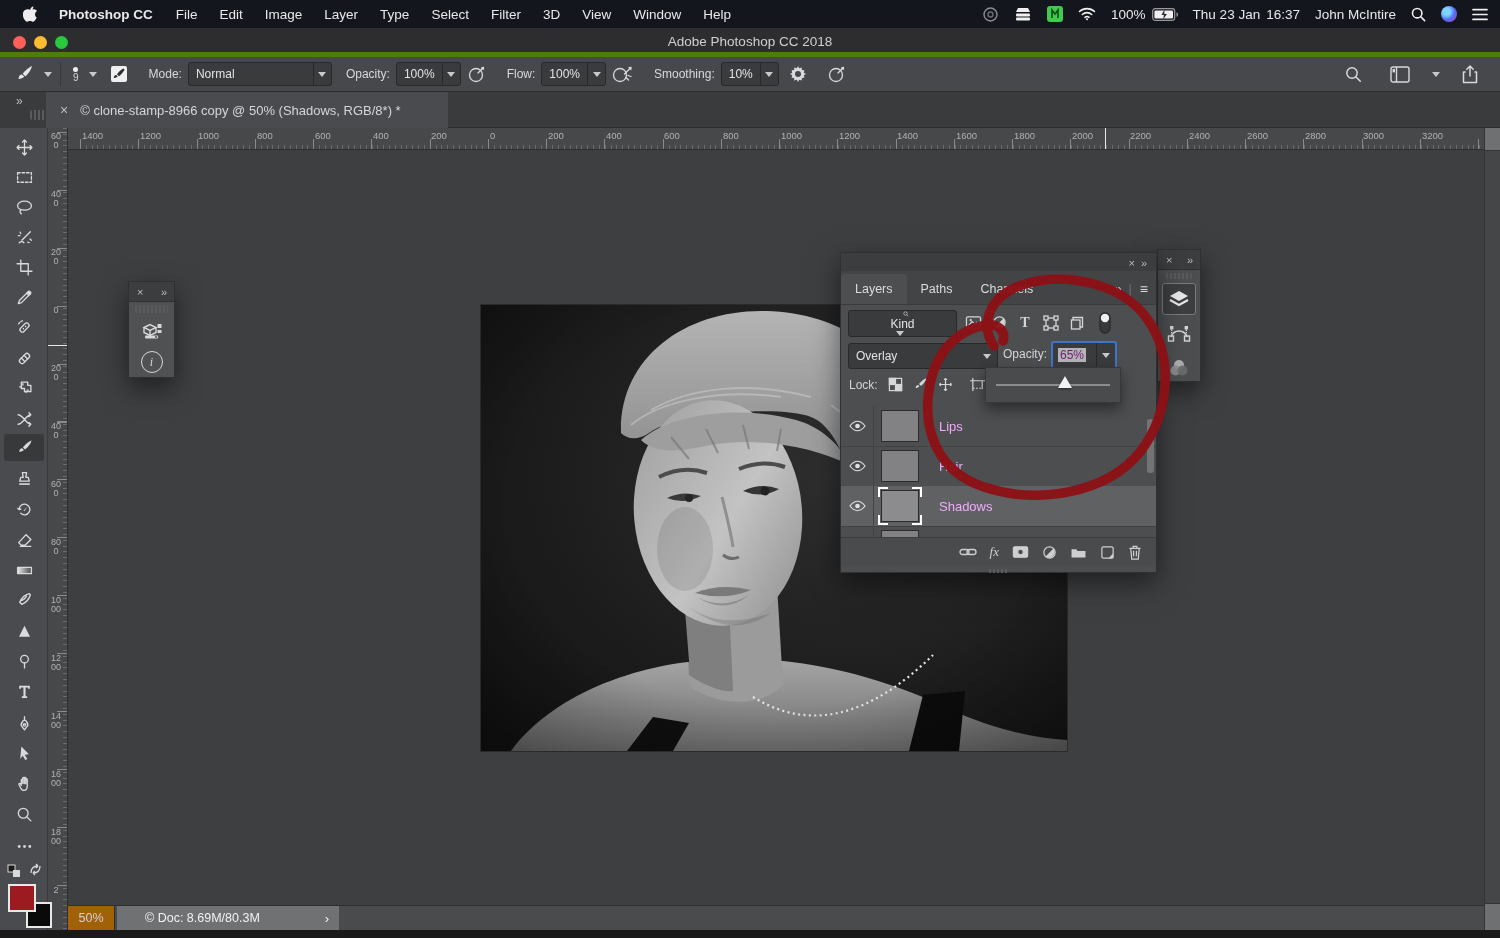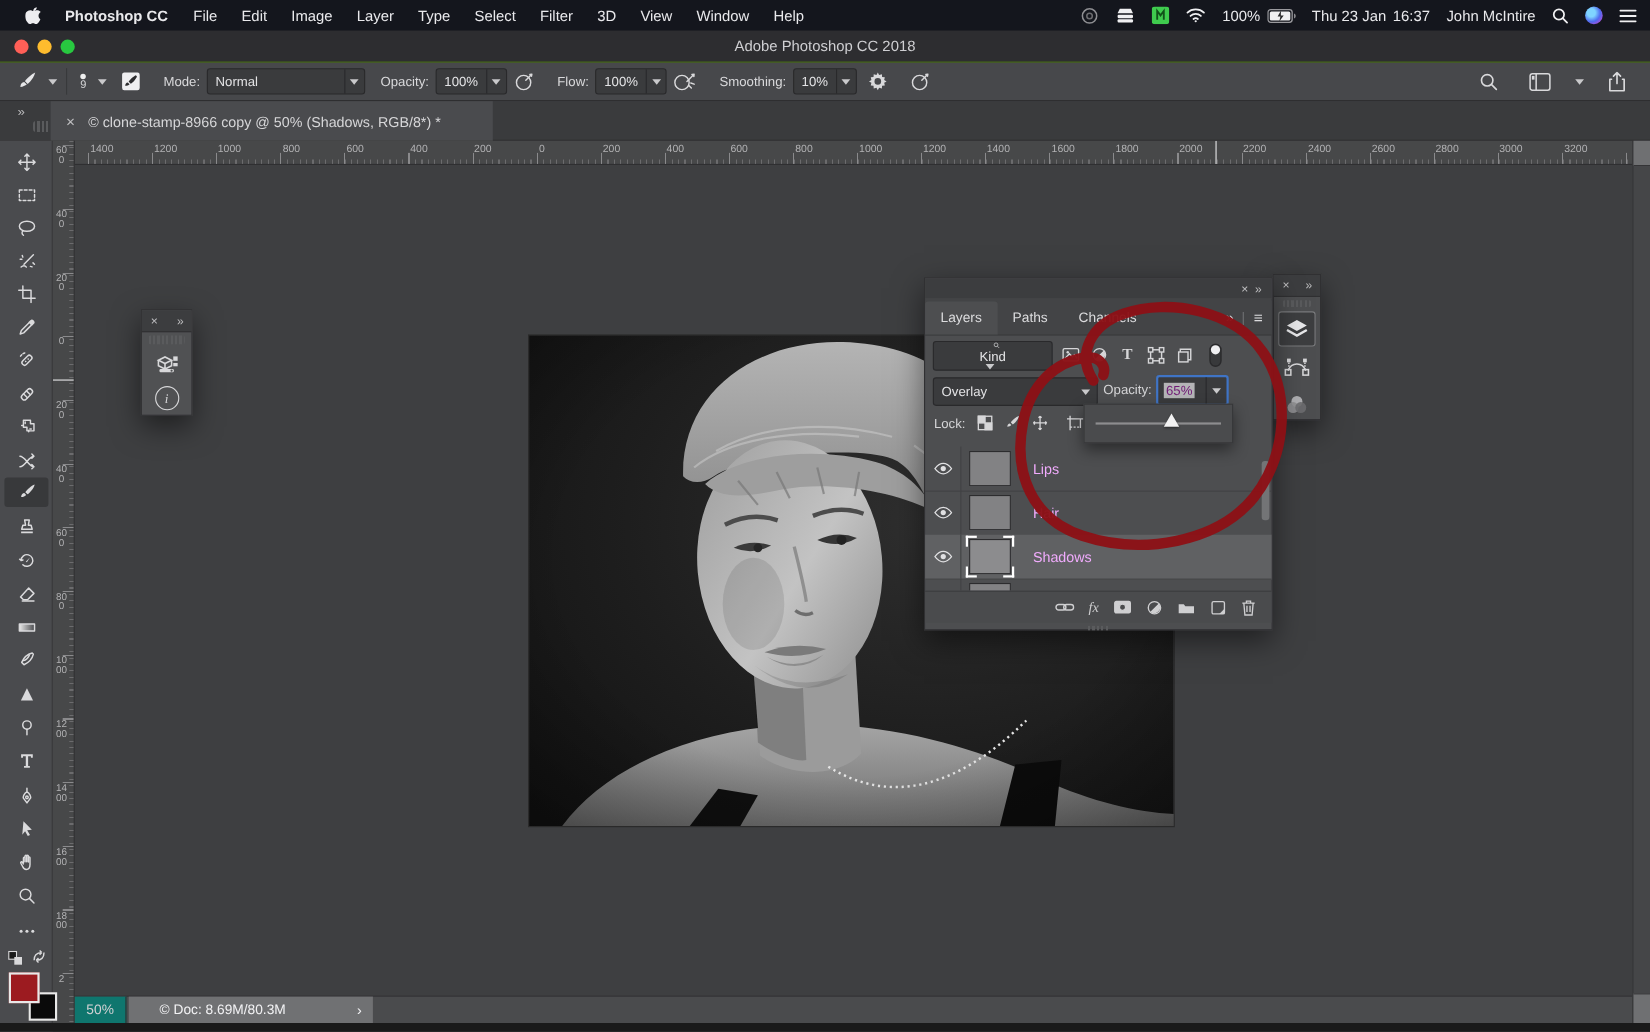--- a/index.html
+++ b/index.html
@@ -12,21 +12,21 @@
   
   .menubar{position:absolute;left:0;top:0;width:1500px;height:28px;background:#14161d;
            display:flex;align-items:center;color:#e9e9ec;font-size:13.5px;padding:0 12px;box-sizing:border-box;}
   .menubar .mitem{padding:0 11px;cursor:default;}
   .menubar .appname{font-weight:bold;padding:0 12px 0 10px;}
   .tray{margin-left:auto;display:flex;align-items:center;gap:15px;}
   .tray .t{display:flex;align-items:center;gap:6px;}
 
   
   .titlebar{position:absolute;left:0;top:28px;width:1500px;height:29px;background:#2d2d30;
-            border-bottom:1px solid #4d7c0f;box-sizing:border-box;}
+            border-bottom:5px solid #4d7c0f;box-sizing:border-box;}
   .tl{position:absolute;top:8px;width:13px;height:13px;border-radius:50%;}
   .titletext{position:absolute;top:6px;left:0;right:0;text-align:center;color:#cfcfd2;font-size:13.5px;}
 
   
   .optionsbar{position:absolute;left:0;top:57px;width:1500px;height:35px;background:#47484b;
               border-bottom:1px solid #2c2c2e;display:flex;align-items:center;color:#d9d9db;
               font-size:12px;box-sizing:border-box;padding:0 8px;}
   .obox{background:#3a3b3d;border:1px solid #29292b;border-radius:3px;height:22px;display:flex;
         align-items:center;color:#e3e3e5;}
   .oval{padding:0 7px;}
@@ -126,21 +126,21 @@
                   border:1px solid #303032;box-sizing:border-box;}
   .minipanel-right{position:absolute;left:1157px;top:249px;width:44px;height:133px;background:#4d4e50;
                    border:1px solid #303032;box-sizing:border-box;}
   .mico{display:flex;align-items:center;justify-content:center;cursor:pointer;}
   .mico svg{stroke:#d8d8da;fill:none;stroke-width:1.4;}
   .mico.selbox{border:1px solid #7a7b7d;border-radius:3px;background:#3d3e40;}
 
   
   .statusbar{position:absolute;left:68px;top:905px;width:1416px;height:25px;background:#4a4b4d;
              border-top:1px solid #2e2e30;box-sizing:border-box;color:#d2d2d4;font-size:12.5px;}
-  .zoomfield{position:absolute;left:0;top:0;width:46px;height:24px;background:#0f766e;
+  .zoomfield{position:absolute;left:0;top:0;width:46px;height:24px;background:#a16207;
              border-right:1px solid #2e2e30;display:flex;align-items:center;justify-content:center;}
   .docbar{position:absolute;left:49px;top:0;width:222px;height:24px;background:#707173;color:#f2f2f4;
           display:flex;align-items:center;}
   .docbar .txt{margin-left:28px;}
   .docbar .chev{margin-left:auto;margin-right:10px;font-size:13px;cursor:pointer;}
 
   .rightstrip{position:absolute;left:1484px;top:128px;width:16px;height:802px;background:#454648;
               border-left:1px solid #343436;box-sizing:border-box;}
   .bottomstrip{position:absolute;left:0;top:930px;width:1500px;height:8px;background:#1a1a1a;}
 

